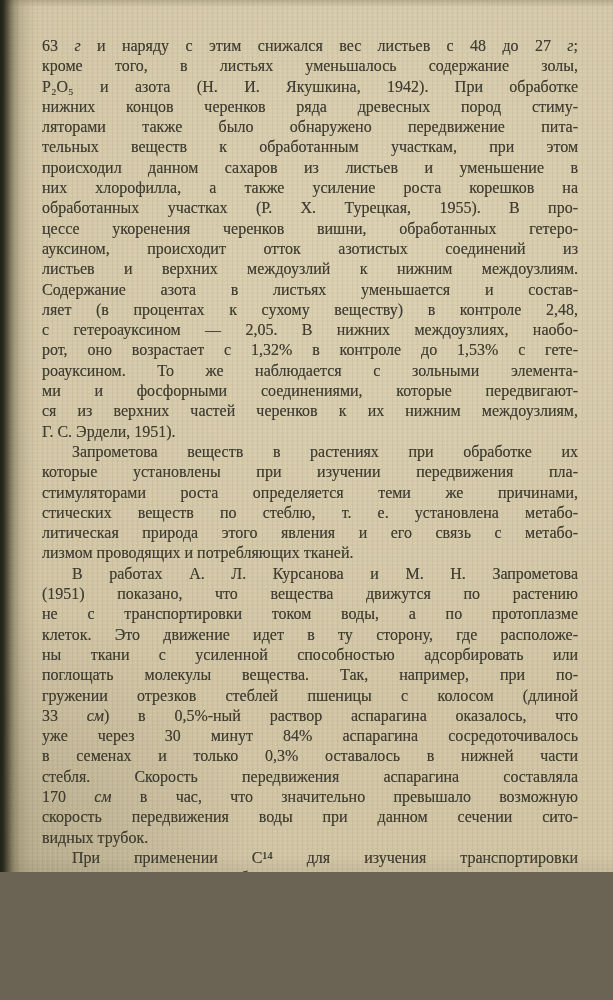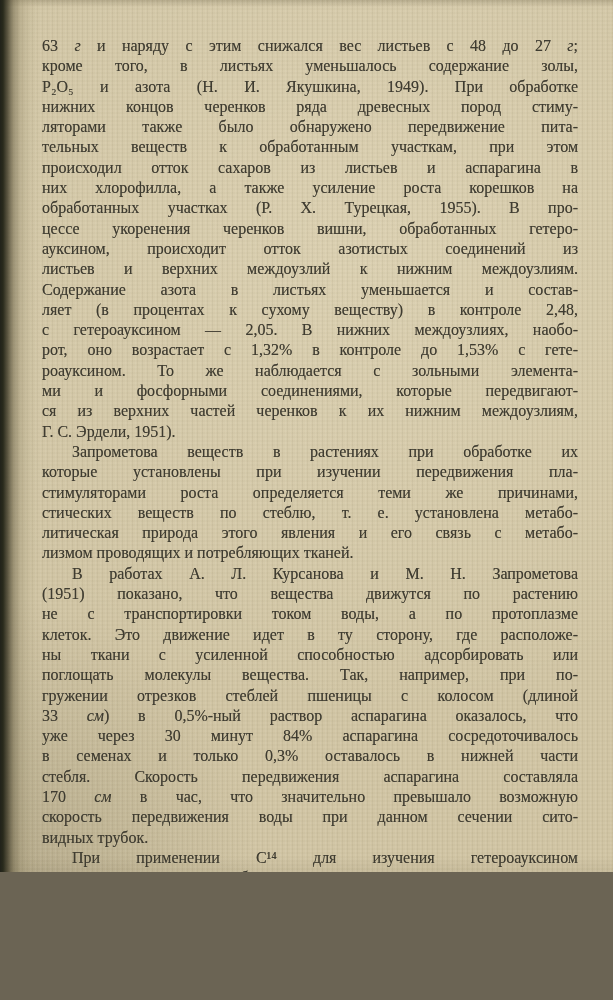--- a/index.html
+++ b/index.html
@@ -66,25 +66,25 @@
 </style>
 </head>
 <body>
 
 <div class="page">
   <div class="texture"></div>
   <div class="gutter"></div>
   <div id="text-block" class="text-block">
       <div class="line">63 <i>г</i> и наряду с этим снижался вес листьев с 48 до 27 <i>г</i>;</div>
       <div class="line">кроме того, в листьях уменьшалось содержание золы,</div>
-      <div class="line">P₂O₅ и азота (Н. И. Якушкина, 1949). При обработке</div>
+      <div class="line">P₂O₅ и азота (Н. И. Якушкина, 1942). При обработке</div>
       <div class="line">нижних концов черенков ряда древесных пород стиму-</div>
       <div class="line">ляторами также было обнаружено передвижение пита-</div>
       <div class="line">тельных веществ к обработанным участкам, при этом</div>
-      <div class="line">происходил отток сахаров из листьев и аспарагина в</div>
+      <div class="line">происходил данном сахаров из листьев и уменьшение в</div>
       <div class="line">них хлорофилла, а также усиление роста корешков на</div>
       <div class="line">обработанных участках (Р. Х. Турецкая, 1955). В про-</div>
       <div class="line">цессе укоренения черенков вишни, обработанных гетеро-</div>
       <div class="line">ауксином, происходит отток азотистых соединений из</div>
       <div class="line">листьев и верхних междоузлий к нижним междоузлиям.</div>
       <div class="line">Содержание азота в листьях уменьшается и состав-</div>
       <div class="line">ляет (в процентах к сухому веществу) в контроле 2,48,</div>
       <div class="line">с гетероауксином — 2,05. В нижних междоузлиях, наобо-</div>
       <div class="line">рот, оно возрастает с 1,32% в контроле до 1,53% с гете-</div>
       <div class="line">роауксином. То же наблюдается с зольными элемента-</div>
@@ -104,18 +104,18 @@
       <div class="line">ны ткани с усиленной способностью адсорбировать или</div>
       <div class="line">поглощать молекулы вещества. Так, например, при по-</div>
       <div class="line">гружении отрезков стеблей пшеницы с колосом (длиной</div>
       <div class="line">33 <i>см</i>) в 0,5%-ный раствор аспарагина оказалось, что</div>
       <div class="line">уже через 30 минут 84% аспарагина сосредоточивалось</div>
       <div class="line">в семенах и только 0,3% оставалось в нижней части</div>
       <div class="line">стебля. Скорость передвижения аспарагина составляла</div>
       <div class="line">170 <i>см</i> в час, что значительно превышало возможную</div>
       <div class="line">скорость передвижения воды при данном сечении сито-</div>
       <div class="line endline">видных трубок.</div>
-      <div class="line indent">При применении С¹⁴ для изучения гетероауксином</div>
+      <div class="line indent">При применении С¹⁴ для изучения транспортировки</div>
       <div class="line">пластических веществ было установлено, что на пути пе-</div>
     </div>
   <div class="margin-mark">ε</div>
   <div class="pagenum">103</div>
 </div>
 
 </body></html>

